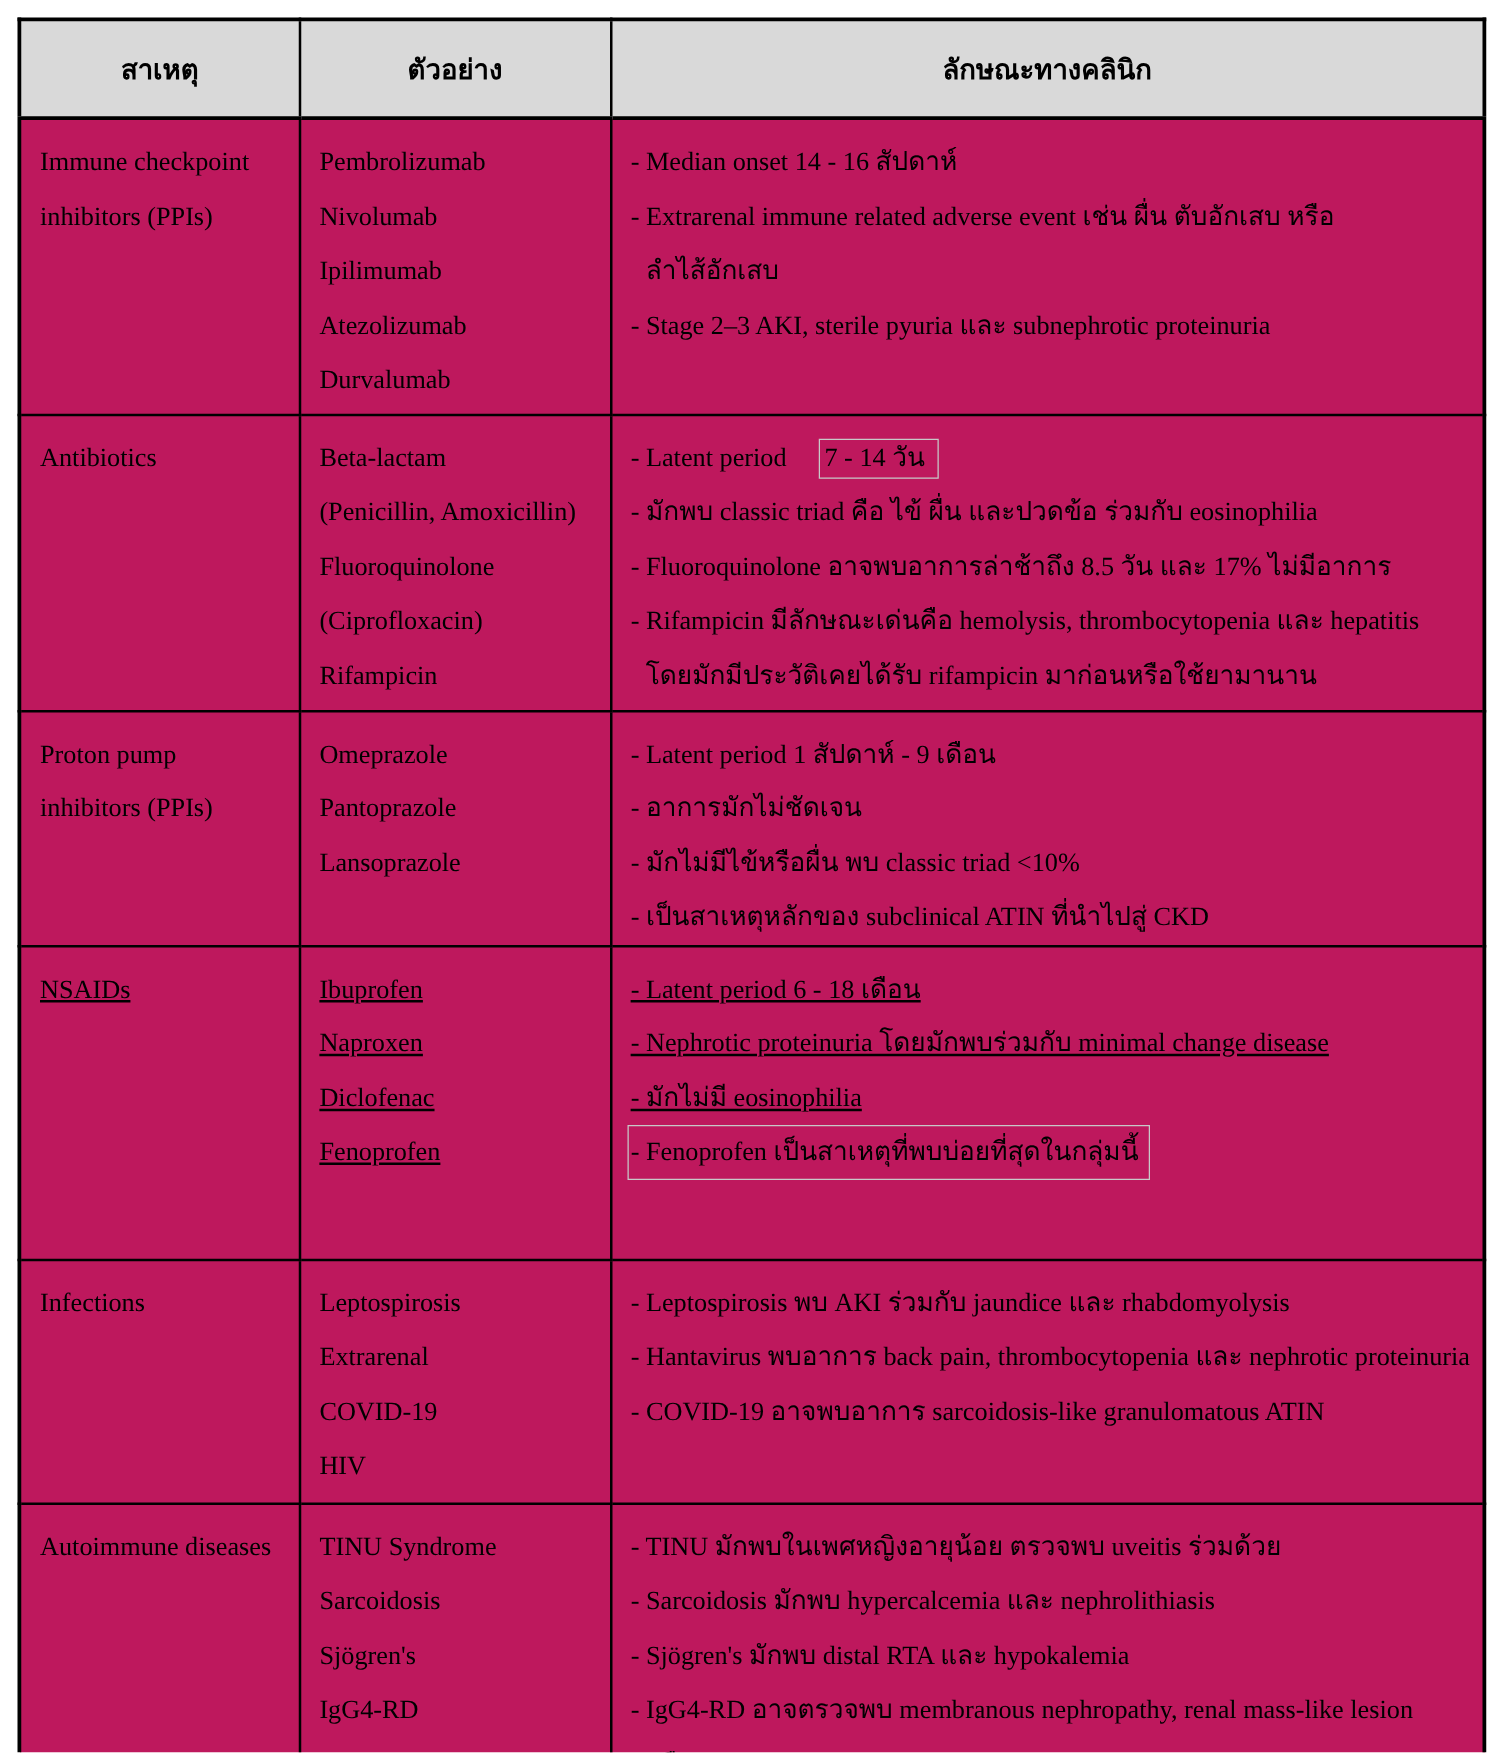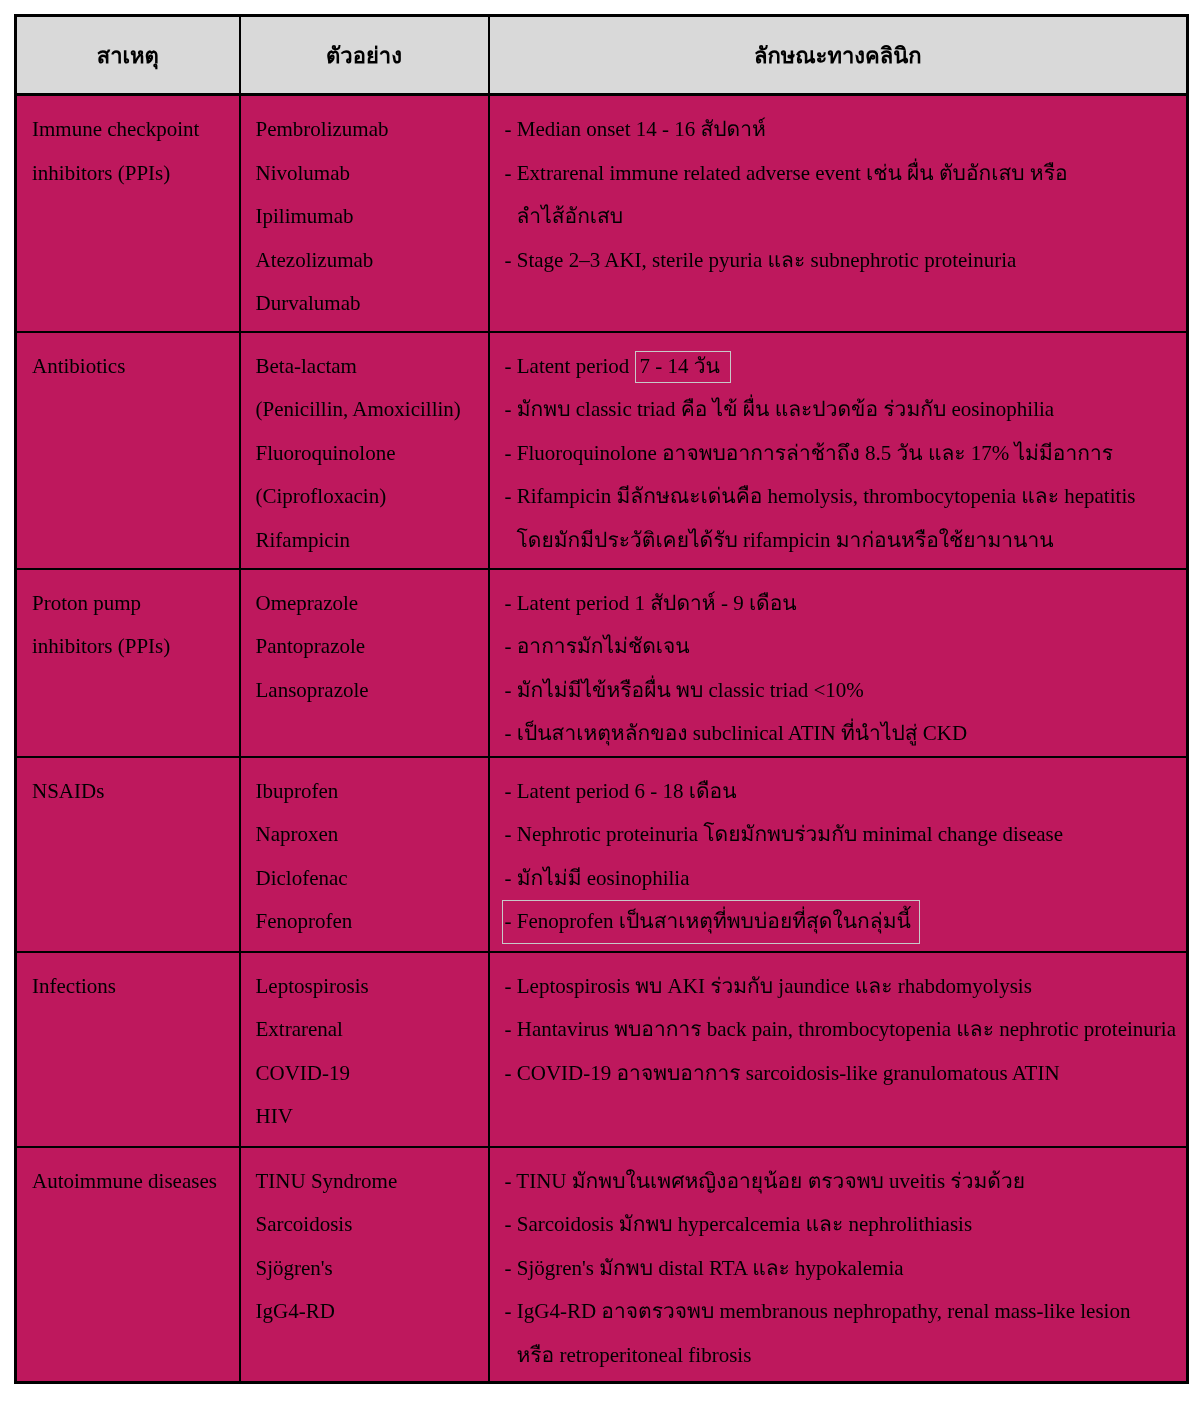--- a/index.html
+++ b/index.html
@@ -47,31 +47,32 @@
     border: 2px solid #000000;
     vertical-align: top;
     padding: 12px 10px 0 15px;
     font-size: 21px;
     background: #be185d;
   }
   
   tbody tr:nth-child(1) { height: 237px; }
   tbody tr:nth-child(2) { height: 237px; }
   tbody tr:nth-child(3) { height: 150px; }
-  tbody tr:nth-child(4) { height: 195px; }
+  tbody tr:nth-child(4) { height: 251px; text-decoration: underline; }
   tbody tr:nth-child(5) { height: 195px; }
   tbody tr:nth-child(6) { height: 236px; }
   .cell-line {
     line-height: 43.5px;
     white-space: nowrap;
   }
   .indent { padding-left: 12px; }
   .boxed {
     border: 1px solid #c8c8c8;
     padding: 2px 10px 4px 4px;
+    margin-left: 20px;
   }
   .boxed-line {
     display: inline-block;
     border: 1px solid #c8c8c8;
     padding: 0 8px 2px 2px;
     margin-left: -3px;
     line-height: 40px;
   }
 </style>
 </head>

